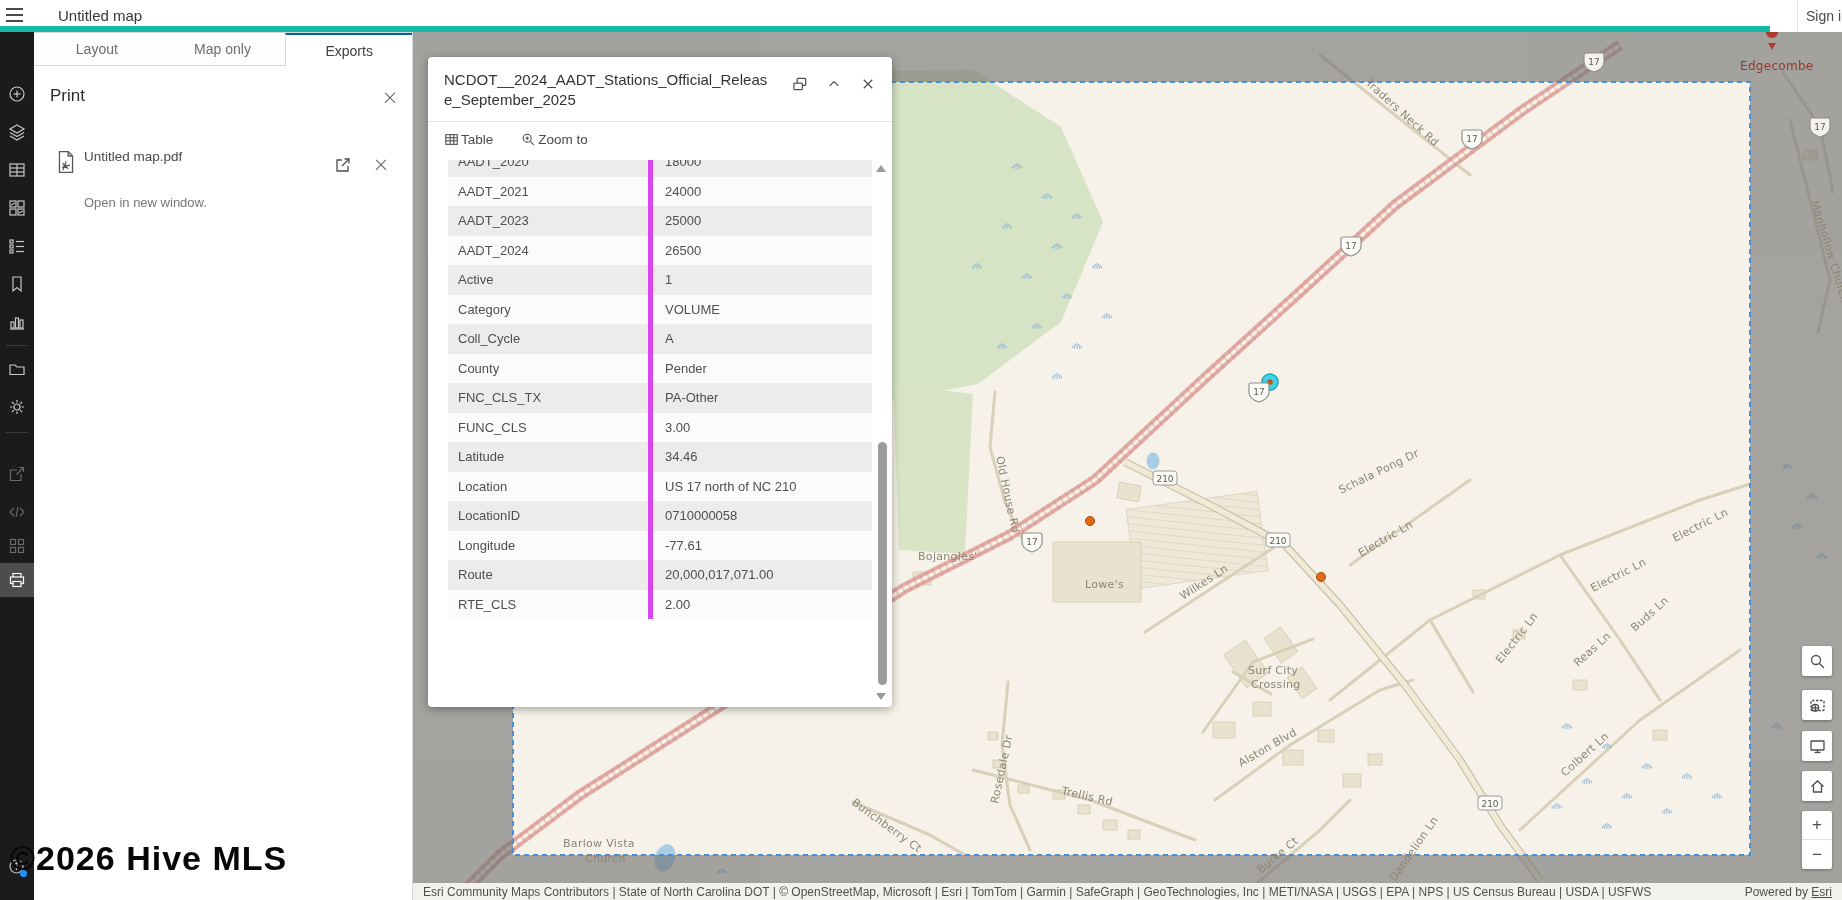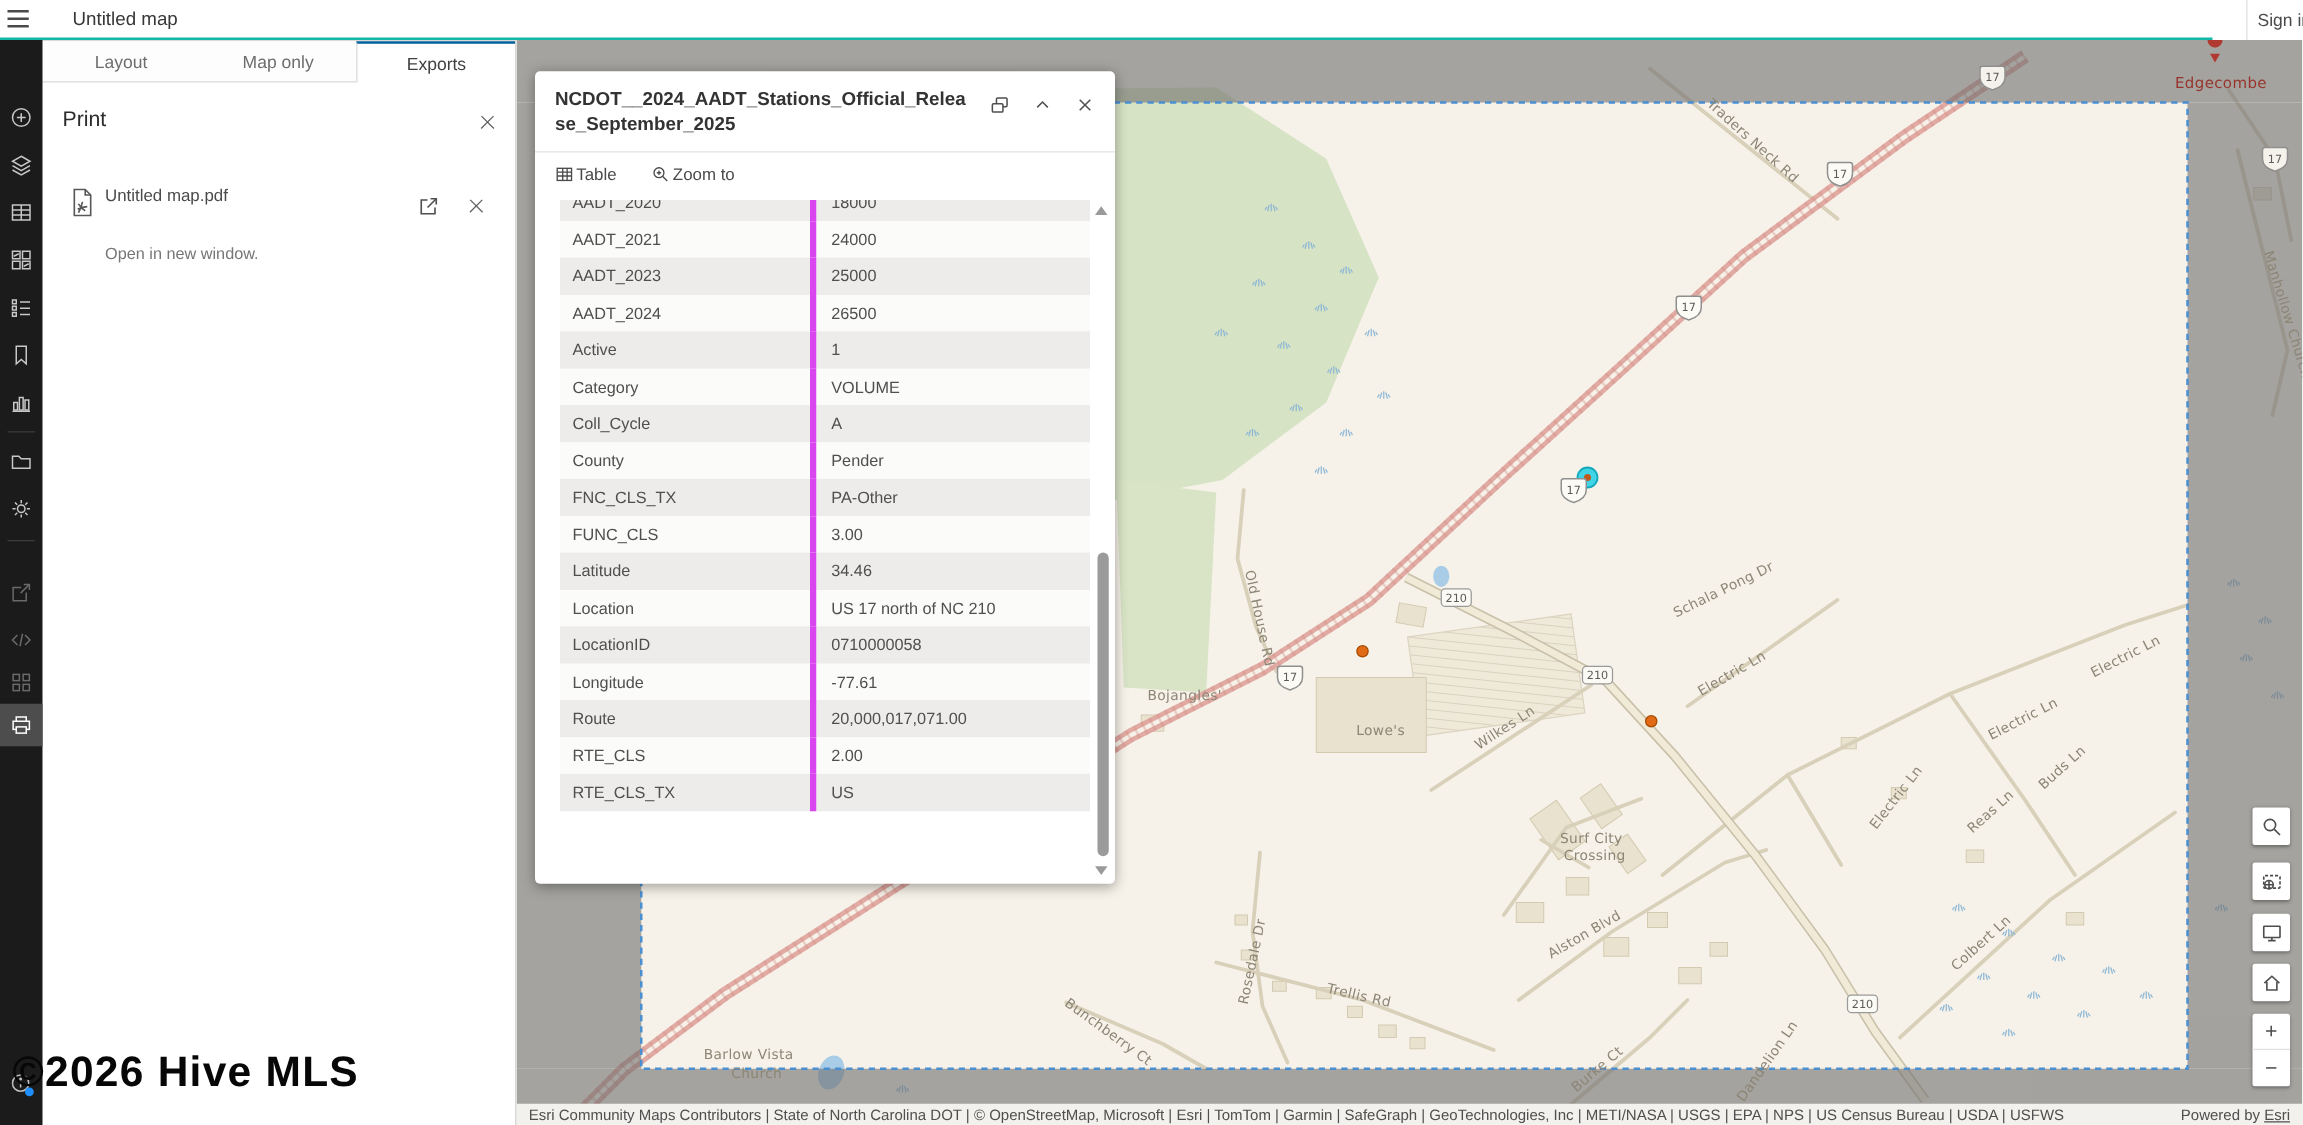--- a/index.html
+++ b/index.html
@@ -1,21 +1,21 @@
 <!DOCTYPE html>
 <html><head>
 <meta charset="utf-8">
 <style>
   * { margin:0; padding:0; box-sizing:border-box; }
   html,body { width:1842px; height:900px; overflow:hidden; background:#fff;
     font-family:"Liberation Sans", sans-serif; }
 
   
   #topbar { position:absolute; left:0; top:0; width:1770px; height:32px; background:#fff;
-    border-bottom:2px solid #14b8a6; z-index:30; }
+    border-bottom:6px solid #14b8a6; z-index:30; }
   #hamburger { position:absolute; left:6px; top:8px; width:17px; height:15px; cursor:pointer; }
   #hamburger span { display:block; height:2px; background:#4a4a4a; margin-bottom:4px; }
   #topbar-title { position:absolute; left:58px; top:7px; font-size:15px; color:#373737; }
   #topbar-divider { position:absolute; left:1797px; top:0; width:1px; height:32px; background:#e0e0e0; }
   #signin { position:absolute; left:1806px; top:8px; font-size:14px; color:#4a4a4a; white-space:nowrap; }
 
   
   #rail { position:absolute; left:0; top:32px; width:34px; height:868px; background:#1b1b1b; z-index:25; }
   .rail-item { position:absolute; left:0; width:34px; height:34px; display:flex; align-items:center;
     justify-content:center; color:#c7c7c7; cursor:pointer; }
@@ -74,21 +74,21 @@
   #zoomgroup { position:absolute; right:10px; top:811px; width:30px; height:58px; background:#fff;
     border-radius:2px; box-shadow:0 1px 3px rgba(0,0,0,.35); z-index:8; }
   #zoomgroup .half { width:30px; height:29px; display:flex; align-items:center; justify-content:center;
     font-size:17px; color:#4d4d4d; cursor:pointer; }
   #zoomgroup .half.top { border-bottom:1px solid #e2e2e2; }
 
   
   #popup { position:absolute; left:428px; top:57px; width:464px; height:650px; background:#fff;
     border-radius:4px; box-shadow:0 2px 10px rgba(0,0,0,.35); z-index:15; }
   #popup-header { position:relative; padding:13px 10px 8px 16px; display:flex; }
-  #popup-title { width:330px; font-size:15px; font-weight:bold; color:#333; line-height:1.35;
+  #popup-title { width:330px; font-size:15px; font-weight:normal; color:#333; line-height:1.35;
     word-break:break-all; }
   #popup-actions-top { display:flex; gap:6px; margin-left:auto; }
   .pbtn { width:28px; height:28px; display:flex; align-items:center; justify-content:center;
     color:#4f4f4f; cursor:pointer; }
   .pbtn svg { width:16px; height:16px; stroke:currentColor; fill:none; stroke-width:1.3; }
   #popup-sep { height:1px; background:#e4e4e4; margin-top:2px; }
   #popup-toolbar { height:36px; display:flex; align-items:center; gap:28px; padding-left:16px; }
   .tool { display:flex; align-items:flex-start; gap:2px; font-size:13.5px; color:#4a4a4a; cursor:pointer; }
   .tool svg { width:15px; height:15px; stroke:currentColor; fill:none; stroke-width:1.2; }
   #fields-viewport { position:absolute; left:20px; top:103px; width:424px; height:530px; overflow:hidden; }
@@ -457,24 +457,20 @@
           <span class="fvalue">-77.61</span>
         </div>
       <div class="frow">
           <span class="flabel">Route</span>
           <span class="fvalue">20,000,017,071.00</span>
         </div>
       <div class="frow">
           <span class="flabel">RTE_CLS</span>
           <span class="fvalue">2.00</span>
         </div>
-      <div class="frow">
-          <span class="flabel">RTE_CLS_TX</span>
-          <span class="fvalue">US</span>
-        </div>
     </div>
   </div>
   <div id="pscroll-up"></div>
   <div id="pscroll-thumb"></div>
   <div id="pscroll-down"></div>
 </div>
 
 <div id="topbar">
   <div id="hamburger">
       <span></span>

